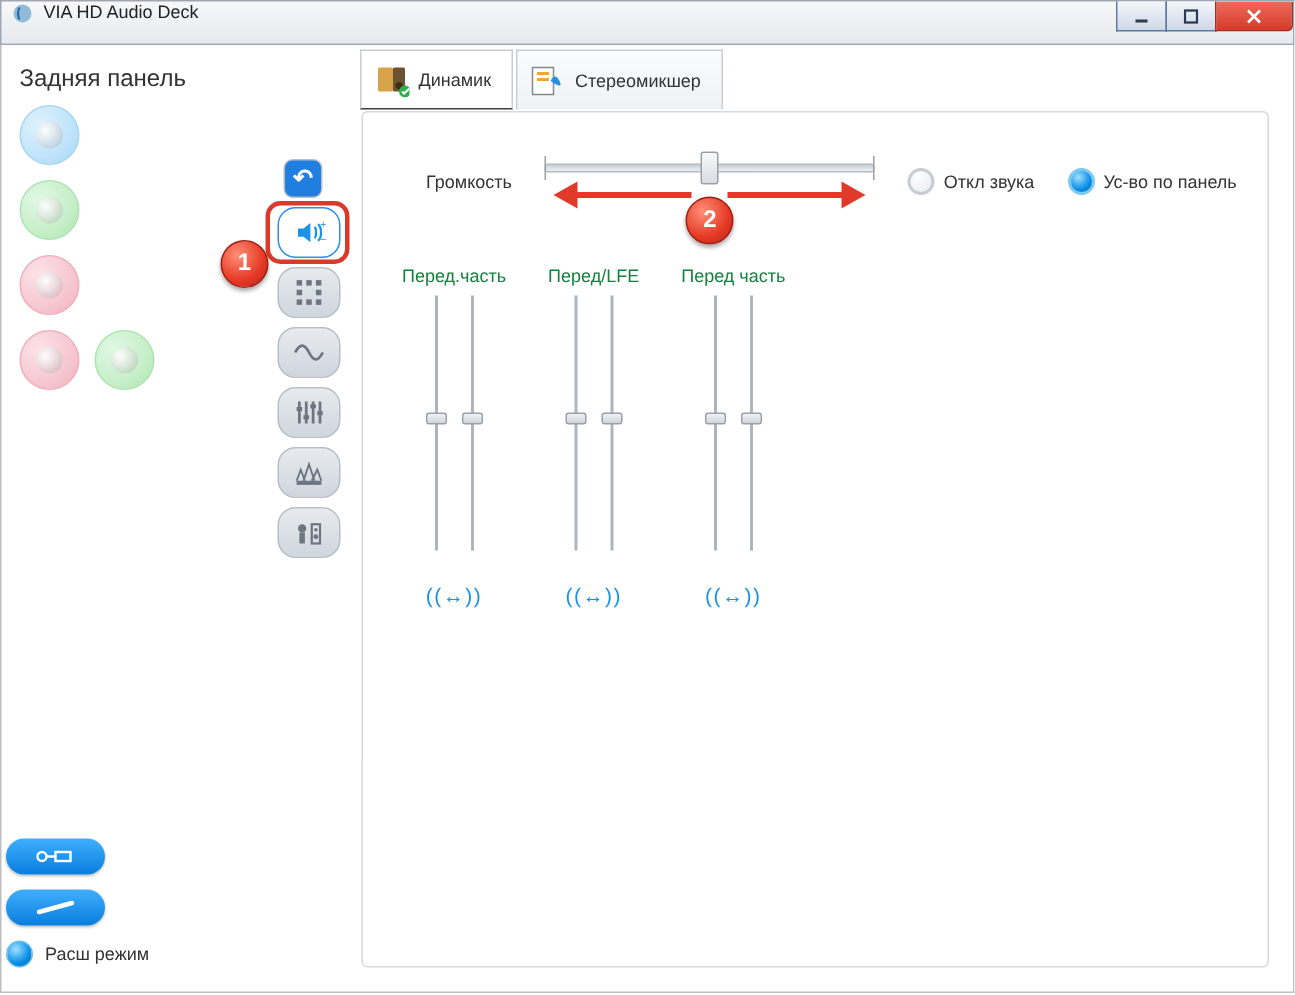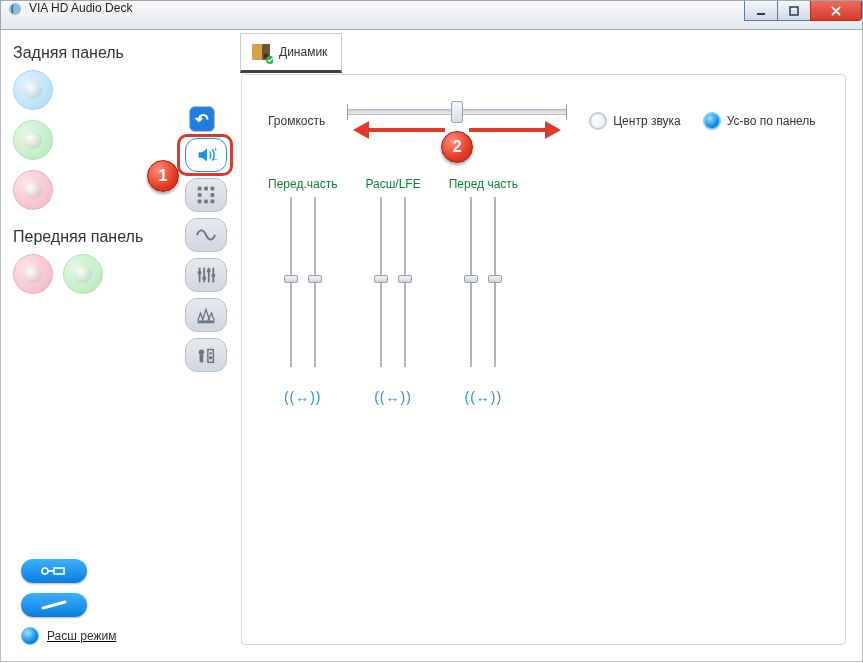--- a/index.html
+++ b/index.html
@@ -21,46 +21,46 @@
   .panel-label { font-size:16px; color:#333; margin:4px 0 8px 0; }
   .jack-row { display:flex; gap:10px; margin-bottom:10px; }
   .jack { width:40px; height:40px; border-radius:50%; display:inline-block; position:relative; }
   .jack::after { content:""; position:absolute; inset:10px; border-radius:50%; background:radial-gradient(circle at 35% 35%, rgba(255,255,255,.9), rgba(0,0,0,.15)); }
   .jack.blue   { background:radial-gradient(circle at 30% 30%, #def1fd,#bfe4fb 60%,#a7d6f2); border:1px solid #a7d6f2;}
   .jack.green  { background:radial-gradient(circle at 30% 30%, #e0f8e3,#c7efc9 60%,#aee4b2); border:1px solid #aee4b2;}
   .jack.pink   { background:radial-gradient(circle at 30% 30%, #fde2e8,#f6c7d1 60%,#efb0bd); border:1px solid #efb0bd;}
   .jack.pink2  { background:radial-gradient(circle at 30% 30%, #fde2e8,#f6c7d1 60%,#efb0bd); border:1px solid #efb0bd;}
   .jack.green2 { background:radial-gradient(circle at 30% 30%, #e0f8e3,#c7efc9 60%,#aee4b2); border:1px solid #aee4b2;}
 
-  .bottom-left { position:absolute; left:20px; bottom:16px;text-decoration:underline; }
+  .bottom-left { position:absolute; left:3px; bottom:16px; }
   .pill-btn { width:66px; height:24px; border-radius:12px; margin-bottom:10px; background:linear-gradient(#3fb0ff,#087ddc); display:flex; align-items:center; justify-content:center; box-shadow:0 1px 2px rgba(0,0,0,.3); }
   .pill-btn svg { width:30px; height:14px; }
   .mode-row { display:flex; align-items:center; gap:8px; font-size:12px; color:#333; }
   .mode-row .ball { width:18px; height:18px; border-radius:50%; background:radial-gradient(circle at 35% 30%, #9fe0ff, #0a8fe6 60%, #0668b1); border:1px solid #6bbef0; }
 
   
   .rail { position:absolute; left:184px; top:76px; display:flex; flex-direction:column; gap:6px; align-items:center;}
   .rail .rbtn { width:42px; height:34px; border-radius:12px; background:linear-gradient(#e7ebef,#cfd6dd); border:1px solid #b7bec6; display:flex; align-items:center; justify-content:center; color:#6d7680; }
   .rail .rbtn.reset { width:26px; height:26px; border-radius:6px; background:#1f7fe0; color:#fff; font-weight:bold; font-size:16px; align-self:flex-start; margin-left:4px; }
   .rail .rbtn.active { background:#fff; border:1px solid #2c8fe6; color:#1b92e8; }
   .rail .rbtn svg { width:24px; height:22px; }
 
   
   .callout { position:absolute; width:32px; height:32px; border-radius:50%; background:radial-gradient(circle at 35% 30%, #ff8f78, #e53924 60%, #b4271a); color:#fff; font-weight:bold; font-size:16px; display:flex; align-items:center; justify-content:center; box-shadow:0 2px 3px rgba(0,0,0,.35); border:1px solid #9e1e12; }
   .highlight-box { position:absolute; border:3px solid #d93a2b; border-radius:10px; }
 
   
   .main { flex:1; border-left:1px solid #dcdfe4; margin:44px 16px 16px 0; border:1px solid #d5d8dd; border-radius:4px; background:#fff; position:relative; }
   .tabs { position:absolute; top:-42px; left:-2px; display:flex; }
   .tab { height:40px; padding:0 14px 0 8px; display:flex; align-items:center; font-size:12px; color:#333; border:1px solid #c7ccd2; background:linear-gradient(#fbfcfe,#eef1f5); margin-right:2px; border-bottom:none; }
-  .tab.active { background:#fff; border-bottom:3px solid #404040; position:relative; z-index:2; }
+  .tab.active { background:#fff; border-bottom:1px solid #404040; position:relative; z-index:2; }
   .tab .ticon { width:24px; height:24px; margin-right:6px; }
 
   .content { padding:18px 20px 20px 26px; }
-  .row-volume { display:flex; align-items:center; gap:22px; margin:8px 0 36px 0; }
+  .row-volume { display:flex; align-items:center; gap:22px; margin:8px 0 36px 16px; }
   .lbl { font-size:12px; color:#333; }
 
   
   .hslider-wrap { position:relative; width:220px; height:40px; }
   .hslider-track { position:absolute; left:0; right:0; top:8px; height:6px; background:linear-gradient(#c9ced4,#eef1f4); border-radius:2px; border:1px solid #b5bbc2;}
   .hslider-tick { position:absolute; top:3px; width:1px; height:16px; background:#9aa0a8; }
   .hslider-thumb { position:absolute; top:0; width:12px; height:22px; background:linear-gradient(#f7f8fa,#d8dde2); border:1px solid #9aa0a8; border-radius:2px; }
   .arrow-lr { position:absolute; top:18px; left:12px; right:12px; height:20px; }
   .arrow-lr::before, .arrow-lr::after { content:""; position:absolute; top:9px; width:80px; height:4px; background:#e03a2b; }
   .arrow-lr::before { left:6px; }
@@ -119,21 +119,20 @@
     <div class="jack-row">
         <span class="jack blue"></span>
       </div>
     <div class="jack-row">
         <span class="jack green"></span>
       </div>
     <div class="jack-row">
         <span class="jack pink"></span>
       </div>
 
-    <div class="panel-label" style="margin-top:18px">Передняя панель</div>
     <div class="jack-row">
       <span class="jack pink2"></span>
       <span class="jack green2"></span>
     </div>
 
     <div class="rail">
       <div class="rbtn reset">↶</div>
       <div class="rbtn active">
         <svg viewBox="0 0 24 24">
             <path d="M4 9v6h4l5 4V5l-5 4H4z" fill="#1b92e8"></path>
@@ -224,20 +223,29 @@
       <div class="tab active">
         <svg class="ticon" viewBox="0 0 24 24">
             <rect x="3" y="4" width="10" height="16" rx="1" fill="#d8a24a"></rect>
             <rect x="13" y="4" width="8" height="16" rx="1" fill="#6d5430"></rect>
             <circle cx="17" cy="16" r="2.4" fill="#3c2f18"></circle>
             <circle cx="21" cy="20" r="4" fill="#2fae4d"></circle>
             <path d="M19 20l1.3 1.3L24 18" stroke="#fff" stroke-width="1.4" fill="none"></path>
           </svg>
         <span>Динамик</span>
       </div>
+      <div class="tab">
+        <svg class="ticon" viewBox="0 0 24 24">
+            <rect x="2" y="3" width="14" height="18" fill="#fff" stroke="#888"></rect>
+            <rect x="5" y="6" width="8" height="2" fill="#f2a53a"></rect>
+            <rect x="5" y="10" width="8" height="2" fill="#f2a53a"></rect>
+            <path d="M14 12q3-6 6 0t-6 0" fill="#2a8fe0"></path>
+          </svg>
+        <span>Стереомикшер</span>
+      </div>
     </div>
 
     <div class="content">
       <div class="row-volume">
         <span class="lbl">Громкость</span>
 
         <div class="hslider-wrap">
           <div class="hslider-track"></div>
           <span class="hslider-tick" style="left:0"></span>
           <span class="hslider-tick" style="left:50%"></span>
@@ -246,21 +254,21 @@
           <div class="arrow-lr">
               <span class="al"></span>
               <span class="ar"></span>
             </div>
           <div class="callout" style="left:calc(50% - 16px); top:30px;">2</div>
         </div>
 
         <div class="toggle-row">
           <div class="toggle">
             <span class="tball"></span>
-            <span>Центр звука</span>
+            <span>Откл звука</span>
           </div>
           <div class="toggle">
             <span class="tball on"></span>
             <span>Ус-во по панель</span>
           </div>
         </div>
       </div>
 
       <div class="channels">
         <div class="chan">
@@ -271,21 +279,21 @@
                 <span class="vthumb" style="top:78px"></span>
               </div>
             <div class="vslider">
                 <span class="vtrack"></span>
                 <span class="vthumb" style="top:78px"></span>
               </div>
           </div>
           <div class="balance">((↔))</div>
         </div>
         <div class="chan">
-          <div class="clabel">Расш/LFE</div>
+          <div class="clabel">Перед/LFE</div>
           <div class="vsliders">
             <div class="vslider">
                 <span class="vtrack"></span>
                 <span class="vthumb" style="top:78px"></span>
               </div>
             <div class="vslider">
                 <span class="vtrack"></span>
                 <span class="vthumb" style="top:78px"></span>
               </div>
           </div>

